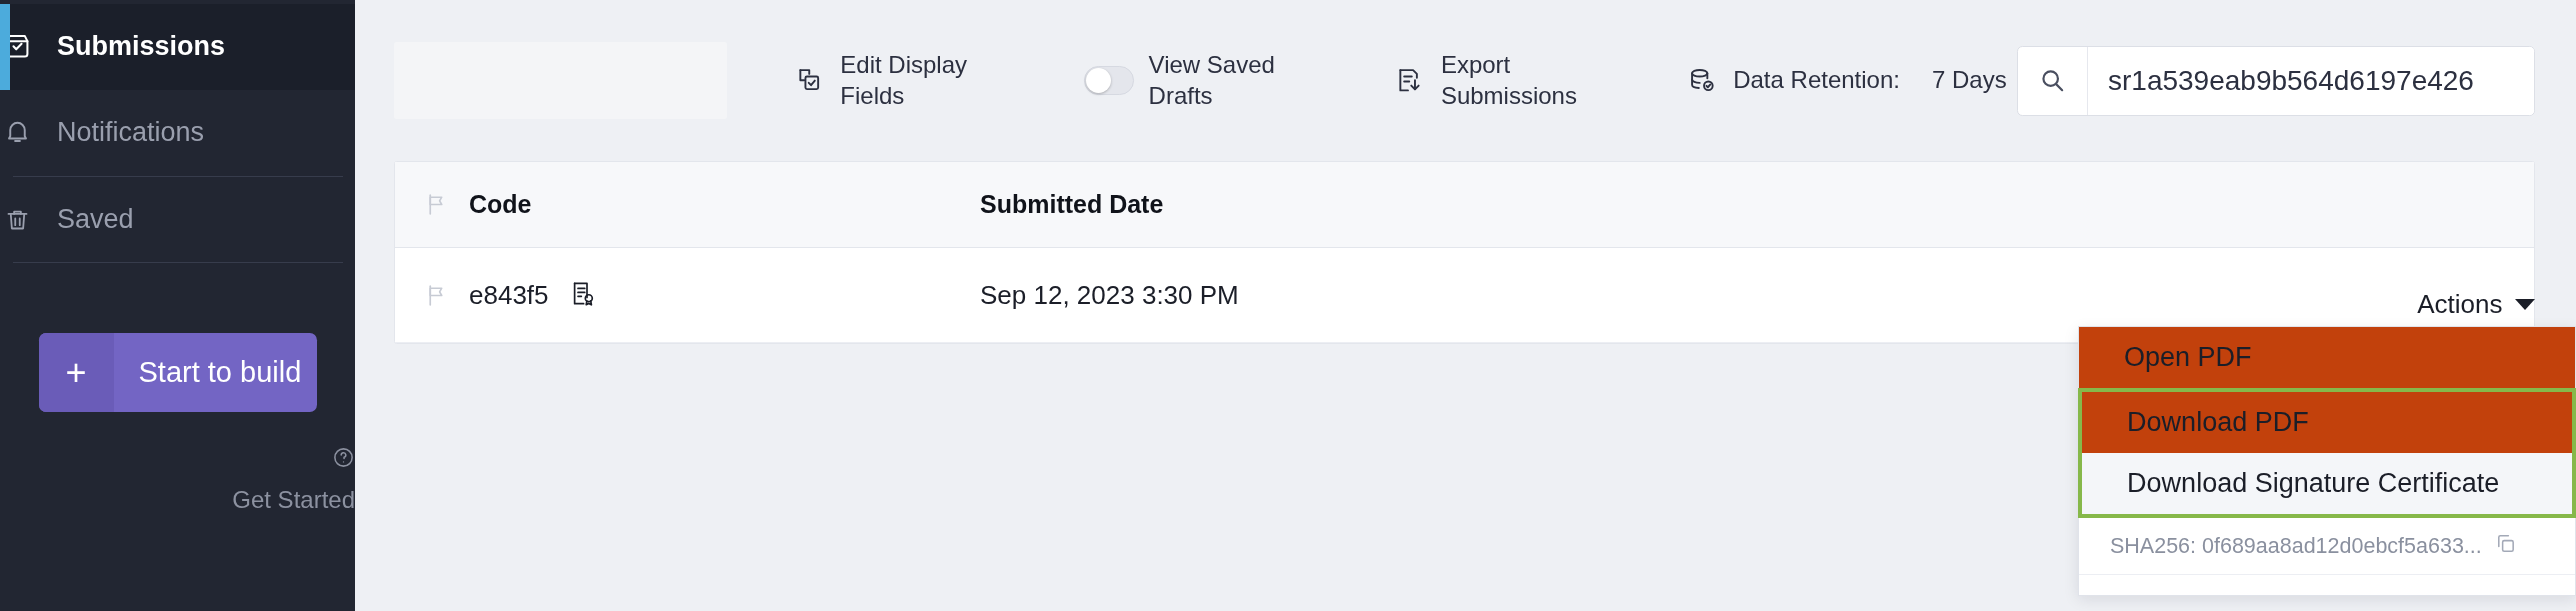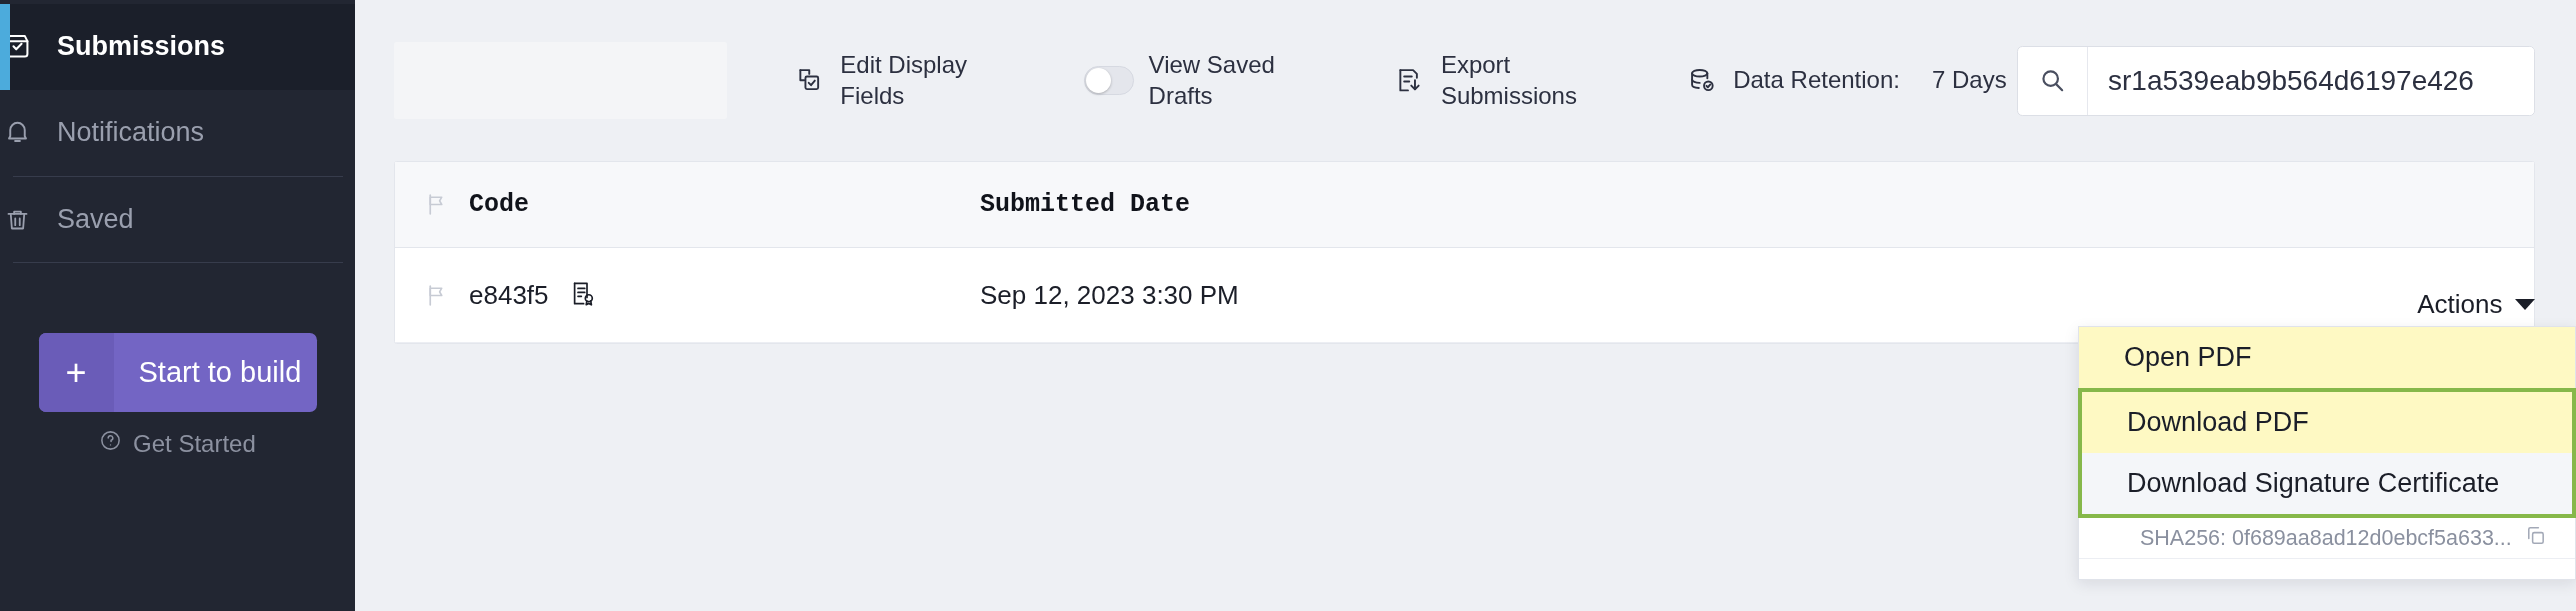--- a/index.html
+++ b/index.html
@@ -64,25 +64,26 @@
     display: flex; align-items: center; justify-content: center;
     color: #fff; font-size: 36px; font-weight: 300;
   }
   .build-label {
     flex: 1;
     color: #fff;
     font-size: 29px;
     padding-left: 25px;
   }
   .get-started {
-    margin-top: 17px;
+    margin-top: 34px;
     display: flex; align-items: flex-end; justify-content: center;
     gap: 10.8px;
     color: #8c91a0;
     font-size: 24px;
+    flex-direction: column;
   }
 
   
   .main {
     flex: 1;
     position: relative;
     background: #eef0f4;
     height: 611px;
   }
 
@@ -161,21 +162,20 @@
     border-radius: 2.7px;
     overflow: visible;
   }
   .thead {
     display: flex;
     align-items: center;
     height: 86px;
     background: #f7f8fa;
     border-bottom: 0.9px solid #e3e6ec;
     padding-left: 29px;
-    font-family: Liberation Mono, monospace;
   }
   .th {
     font-size: 25px;
     font-weight: bold;
     color: #10131a;
   }
   .col-flag { flex: 0 0 45px; display: flex; align-items: center; }
   .col-code { flex: 0 0 511px; display: flex; align-items: center; gap: 20px; }
   .col-date { flex: 1; display: flex; align-items: center; }
   .trow {
@@ -216,31 +216,31 @@
     box-shadow: 0 3.6px 14.3px rgba(20,24,40,.10);
     z-index: 10;
   }
   .dd-item {
     height: 61px;
     display: flex; align-items: center;
     padding-left: 45px;
     font-size: 27px;
     color: #1b1e28;
     cursor: pointer;
-    background: #fef9c3;
+    background: #c2410c;
   }
   .dd-item.hover { background: #f4f6f9; }
   .dd-green-wrap {
     border: 4.5px solid #86b84a;
     margin: 0 -0.9px;
   }
   .dd-sha {
-    height: 41px;
+    height: 57px;
     display: flex; align-items: center;
-    padding-left: 61px;
+    padding-left: 31px;
     gap: 12.5px;
     font-size: 21.5px;
     color: #8a909f;
     border-bottom: 0.9px solid #eceef3;
   }
   .dd-foot { height: 20px; background: #fff; }
 </style>
 </head>
 <body>
 

